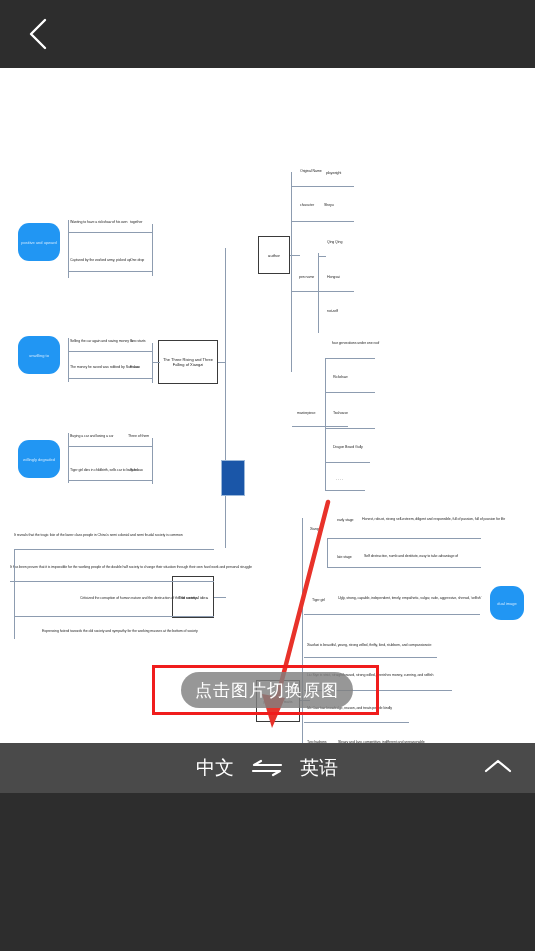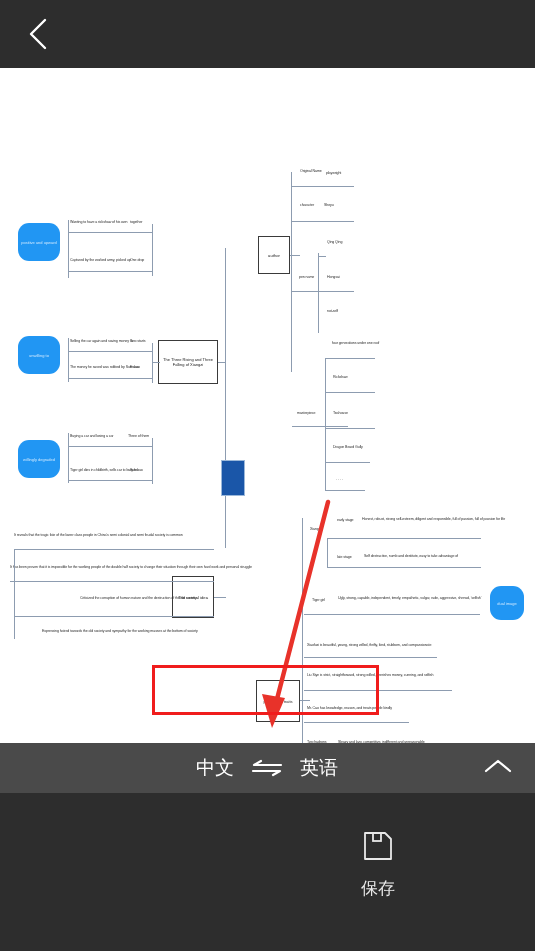--- a/index.html
+++ b/index.html
@@ -249,20 +249,23 @@
       <div class="arrow">
         <svg width="90" height="245" viewBox="0 0 90 245">
           <line x1="78" y1="4" x2="26" y2="205" stroke="#e8322a" stroke-width="4.5" stroke-linecap="round"></line>
           <polygon points="22,230 12,196 35,200" fill="#e8322a"></polygon>
         </svg>
       </div>
 
     </div>
 
     <div class="tooltip-frame" style="top:597px;"></div>
+    <div class="tooltip-pill" style="top:604px;">
+      <span>点击图片切换原图</span>
+    </div>
   </div>
 
   <div class="langbar">
     <div class="lang-left">
       <span>中文</span>
       <span class="lang-swap">
         <svg width="32" height="22" viewBox="0 0 32 22">
           <polyline points="10,4 3,8 30,8" fill="none" stroke="#ffffff" stroke-width="2.2" stroke-linecap="round" stroke-linejoin="round"></polyline>
           <polyline points="22,18 29,14 2,14" fill="none" stroke="#ffffff" stroke-width="2.2" stroke-linecap="round" stroke-linejoin="round"></polyline>
         </svg>
@@ -274,25 +277,16 @@
         <svg width="30" height="18" viewBox="0 0 30 18">
           <polyline points="3,14 15,4 27,14" fill="none" stroke="#ffffff" stroke-width="2.2" stroke-linecap="round" stroke-linejoin="round"></polyline>
         </svg>
       </span>
     </div>
   </div>
 
   <div class="bottombar">
 
 
-    <div class="action save">
-      <span>
-        <svg width="30" height="30" viewBox="0 0 30 30">
-          <path d="M2 2 h20 l6 6 v20 h-26 z" fill="none" stroke="#e8e8e8" stroke-width="1.8" stroke-linejoin="round"></path>
-          <rect x="10" y="2" width="8" height="8" fill="none" stroke="#e8e8e8" stroke-width="1.8"></rect>
-        </svg>
-      </span>
-      <span class="label">保存</span>
-    </div>
 
   </div>
 
 </div>
 
 </body></html>

